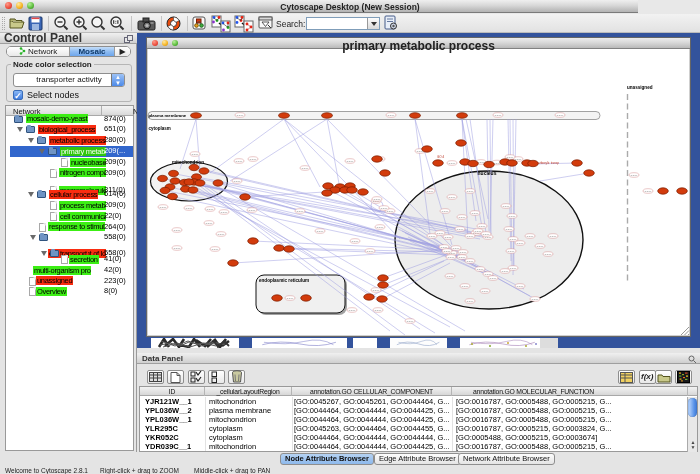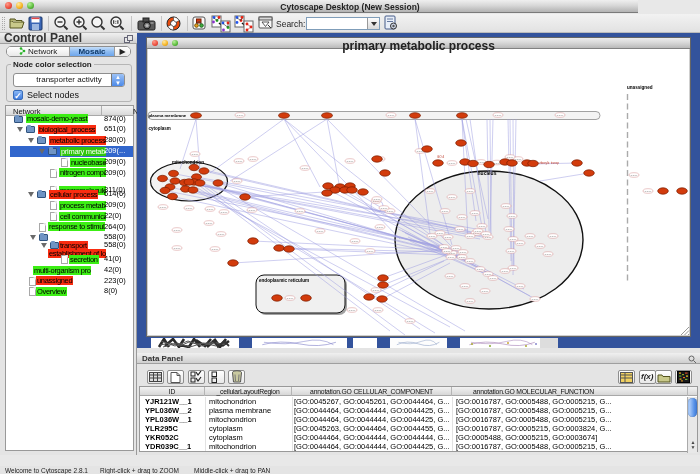--- a/index.html
+++ b/index.html
@@ -309,21 +309,21 @@
             <div class="page" style="left:33px"></div>
             <div class="tlabel green" style="left:42px;max-width:58px;">response to stimul</div>
             <div class="tval" style="">264(0)</div>
           </div>
           <div class="trow" style="top:126.4px;">
             <div class="arrow" style="left:24px"></div>
             <div class="folder" style="left:33px"></div>
             <div class="tlabel red" style="left:42px;max-width:58px;margin-top:16px;">establishment of lo</div>
             <div class="tval" style="">558(0)</div>
           </div>
-          <div class="trow" style="top:134px;text-decoration:underline;">
+          <div class="trow" style="top:142px;text-decoration:underline;">
             <div class="arrow" style="left:35px"></div>
             <div class="folder" style="left:44px"></div>
             <div class="tlabel red" style="left:53px;max-width:47px;">transport</div>
             <div class="tval" style="">558(0)</div>
           </div>
           <div class="trow" style="top:148.0px;">
             <div class="page" style="left:55px"></div>
             <div class="tlabel green" style="left:63px;max-width:37px;">secretion</div>
             <div class="tval" style="">41(0)</div>
           </div>
@@ -998,20 +998,25 @@
           <div style="position:absolute;left:152px;top:10px;width:1px;height:54px;background:#e2e2e2;"></div>
           <div style="position:absolute;left:312px;top:10px;width:1px;height:54px;background:#e2e2e2;"></div>
           <div style="position:absolute;right:0;top:10px;width:10px;height:56px;background:#e8e8e8;border-left:1px solid #aaa;">
             <div style="position:absolute;left:0px;top:1px;width:9px;height:19px;border-radius:4.5px;background:linear-gradient(90deg,#a6c8f8 20%,#5590e8 70%,#3f78d0);box-shadow:inset 0 0 1px #2a5aa0;"></div>
             <div style="position:absolute;left:1px;bottom:1px;width:8px;height:12px;font-size:5px;line-height:5px;text-align:center;color:#444;">▲<br>▼</div>
           </div>
         </div>
       </div>
   </div>
 
+  <div class="abs" style="left:0;top:452px;width:700px;height:14px;background:#e4e4e4;">
+    <div class="btab" style="left:280px;background:linear-gradient(#b5d2f2,#8db9ec);font-weight:bold;">Node Attribute Browser</div>
+    <div class="btab" style="left:374px;">Edge Attribute Browser</div>
+    <div class="btab" style="left:458px;">Network Attribute Browser</div>
+  </div>
 
   <div id="statusbar" class="abs">
     <span style="position:absolute;left:5px;top:1px;">Welcome to Cytoscape 2.8.1</span>
     <span style="position:absolute;left:100px;top:1px;">Right-click + drag to ZOOM</span>
     <span style="position:absolute;left:194px;top:1px;">Middle-click + drag to PAN</span>
   </div>
 
 </div>
 
 </body></html>

